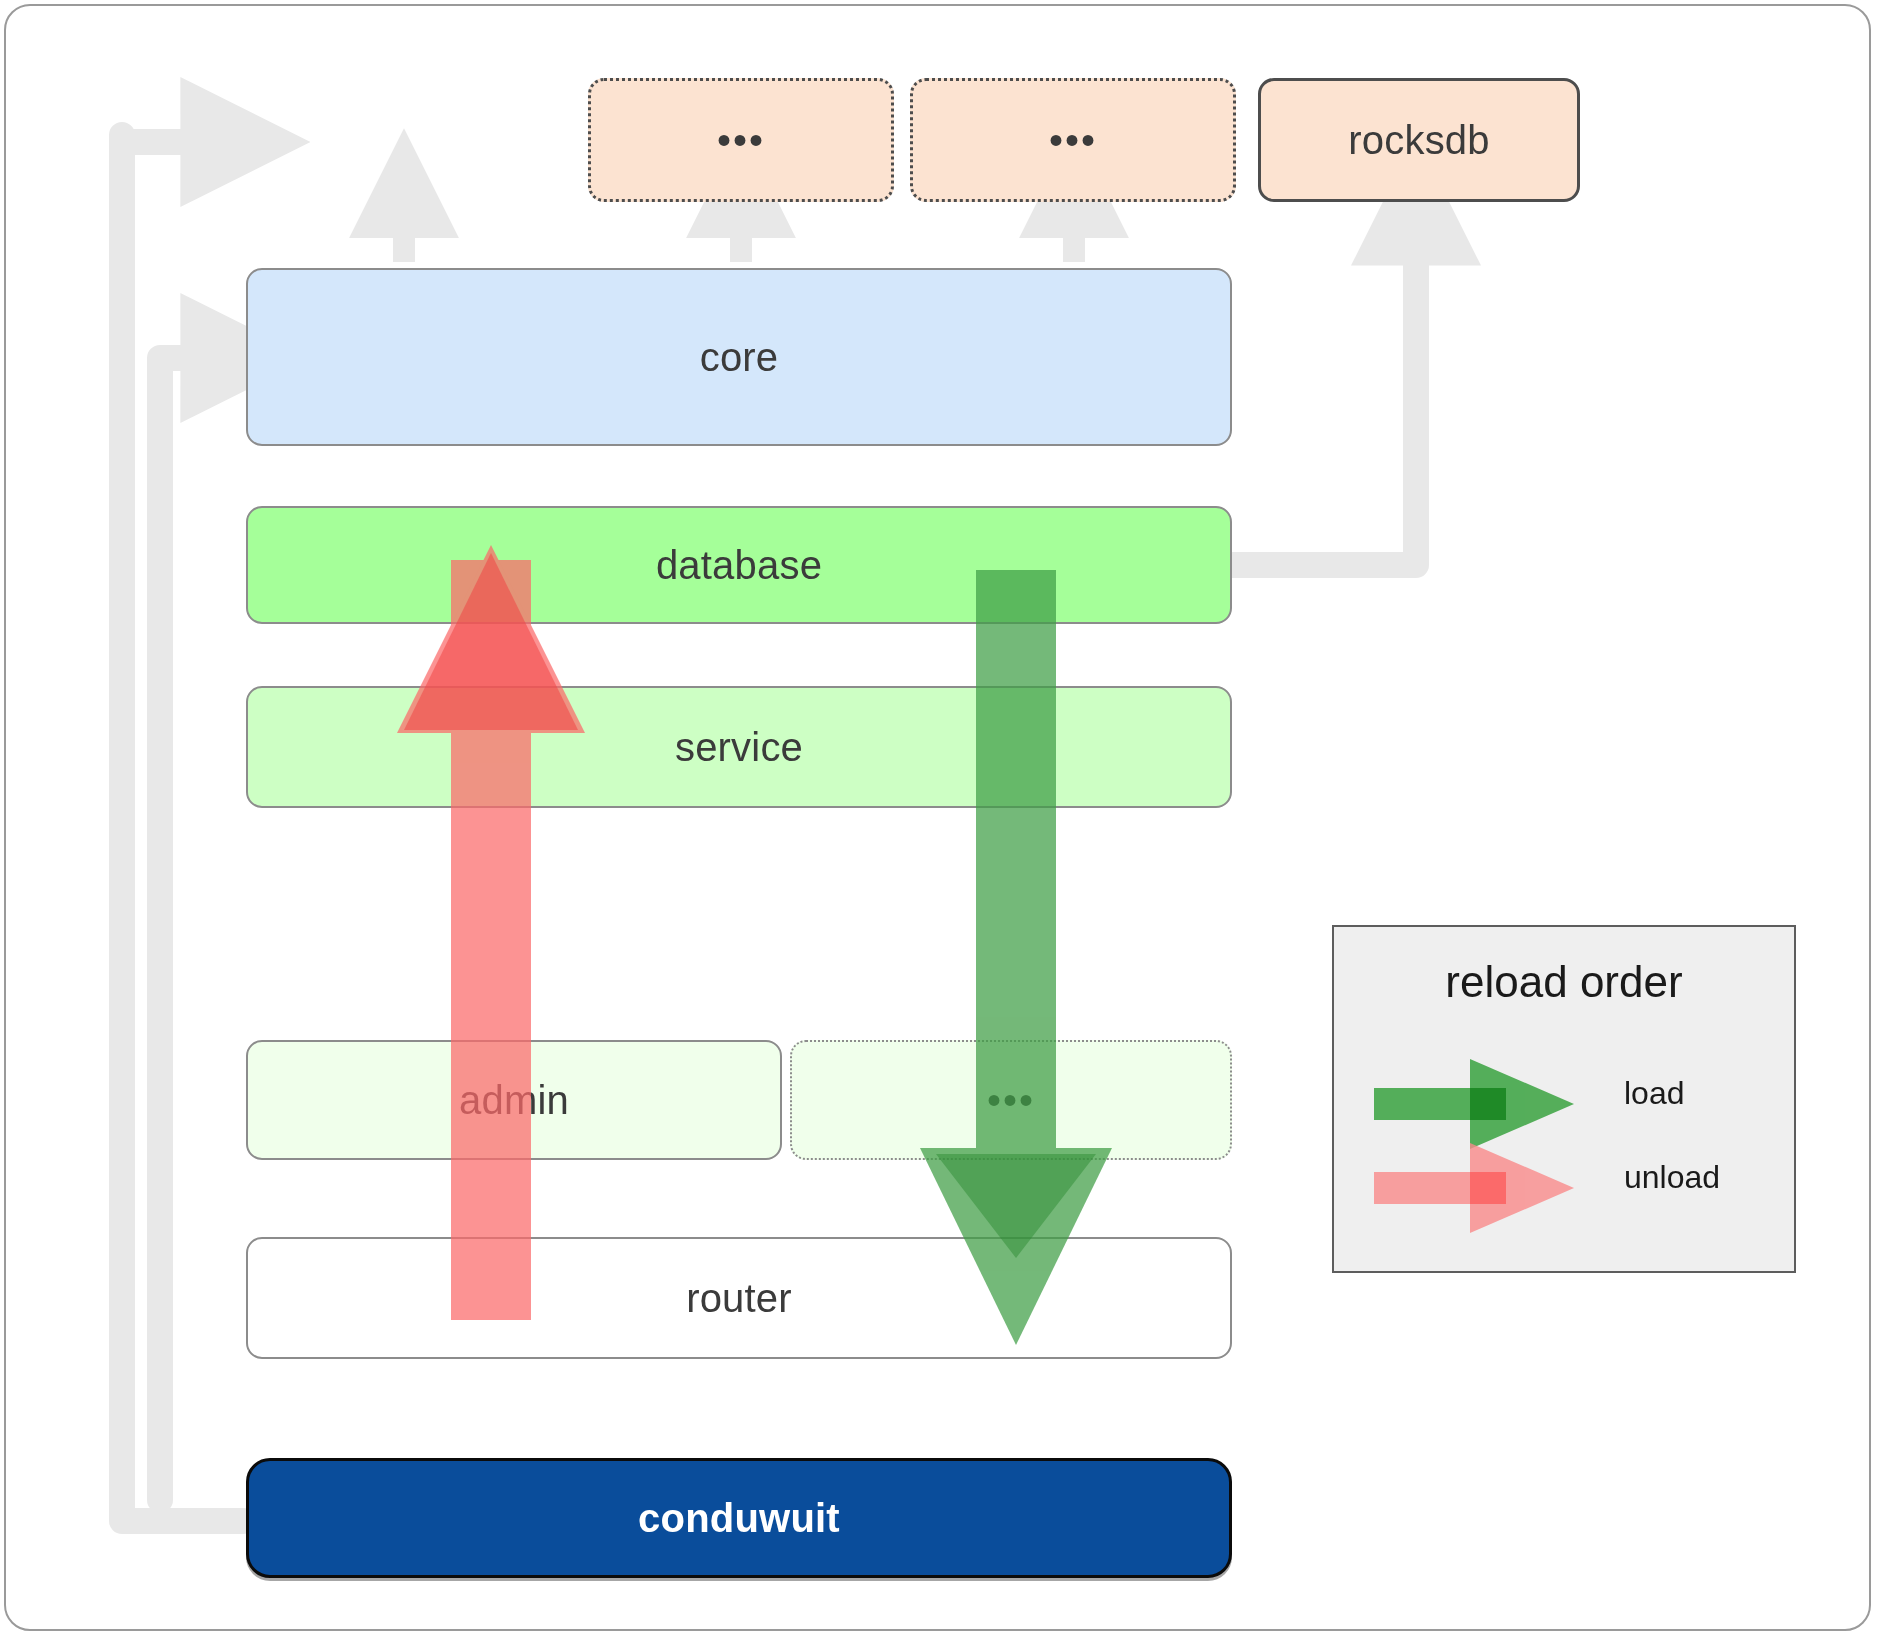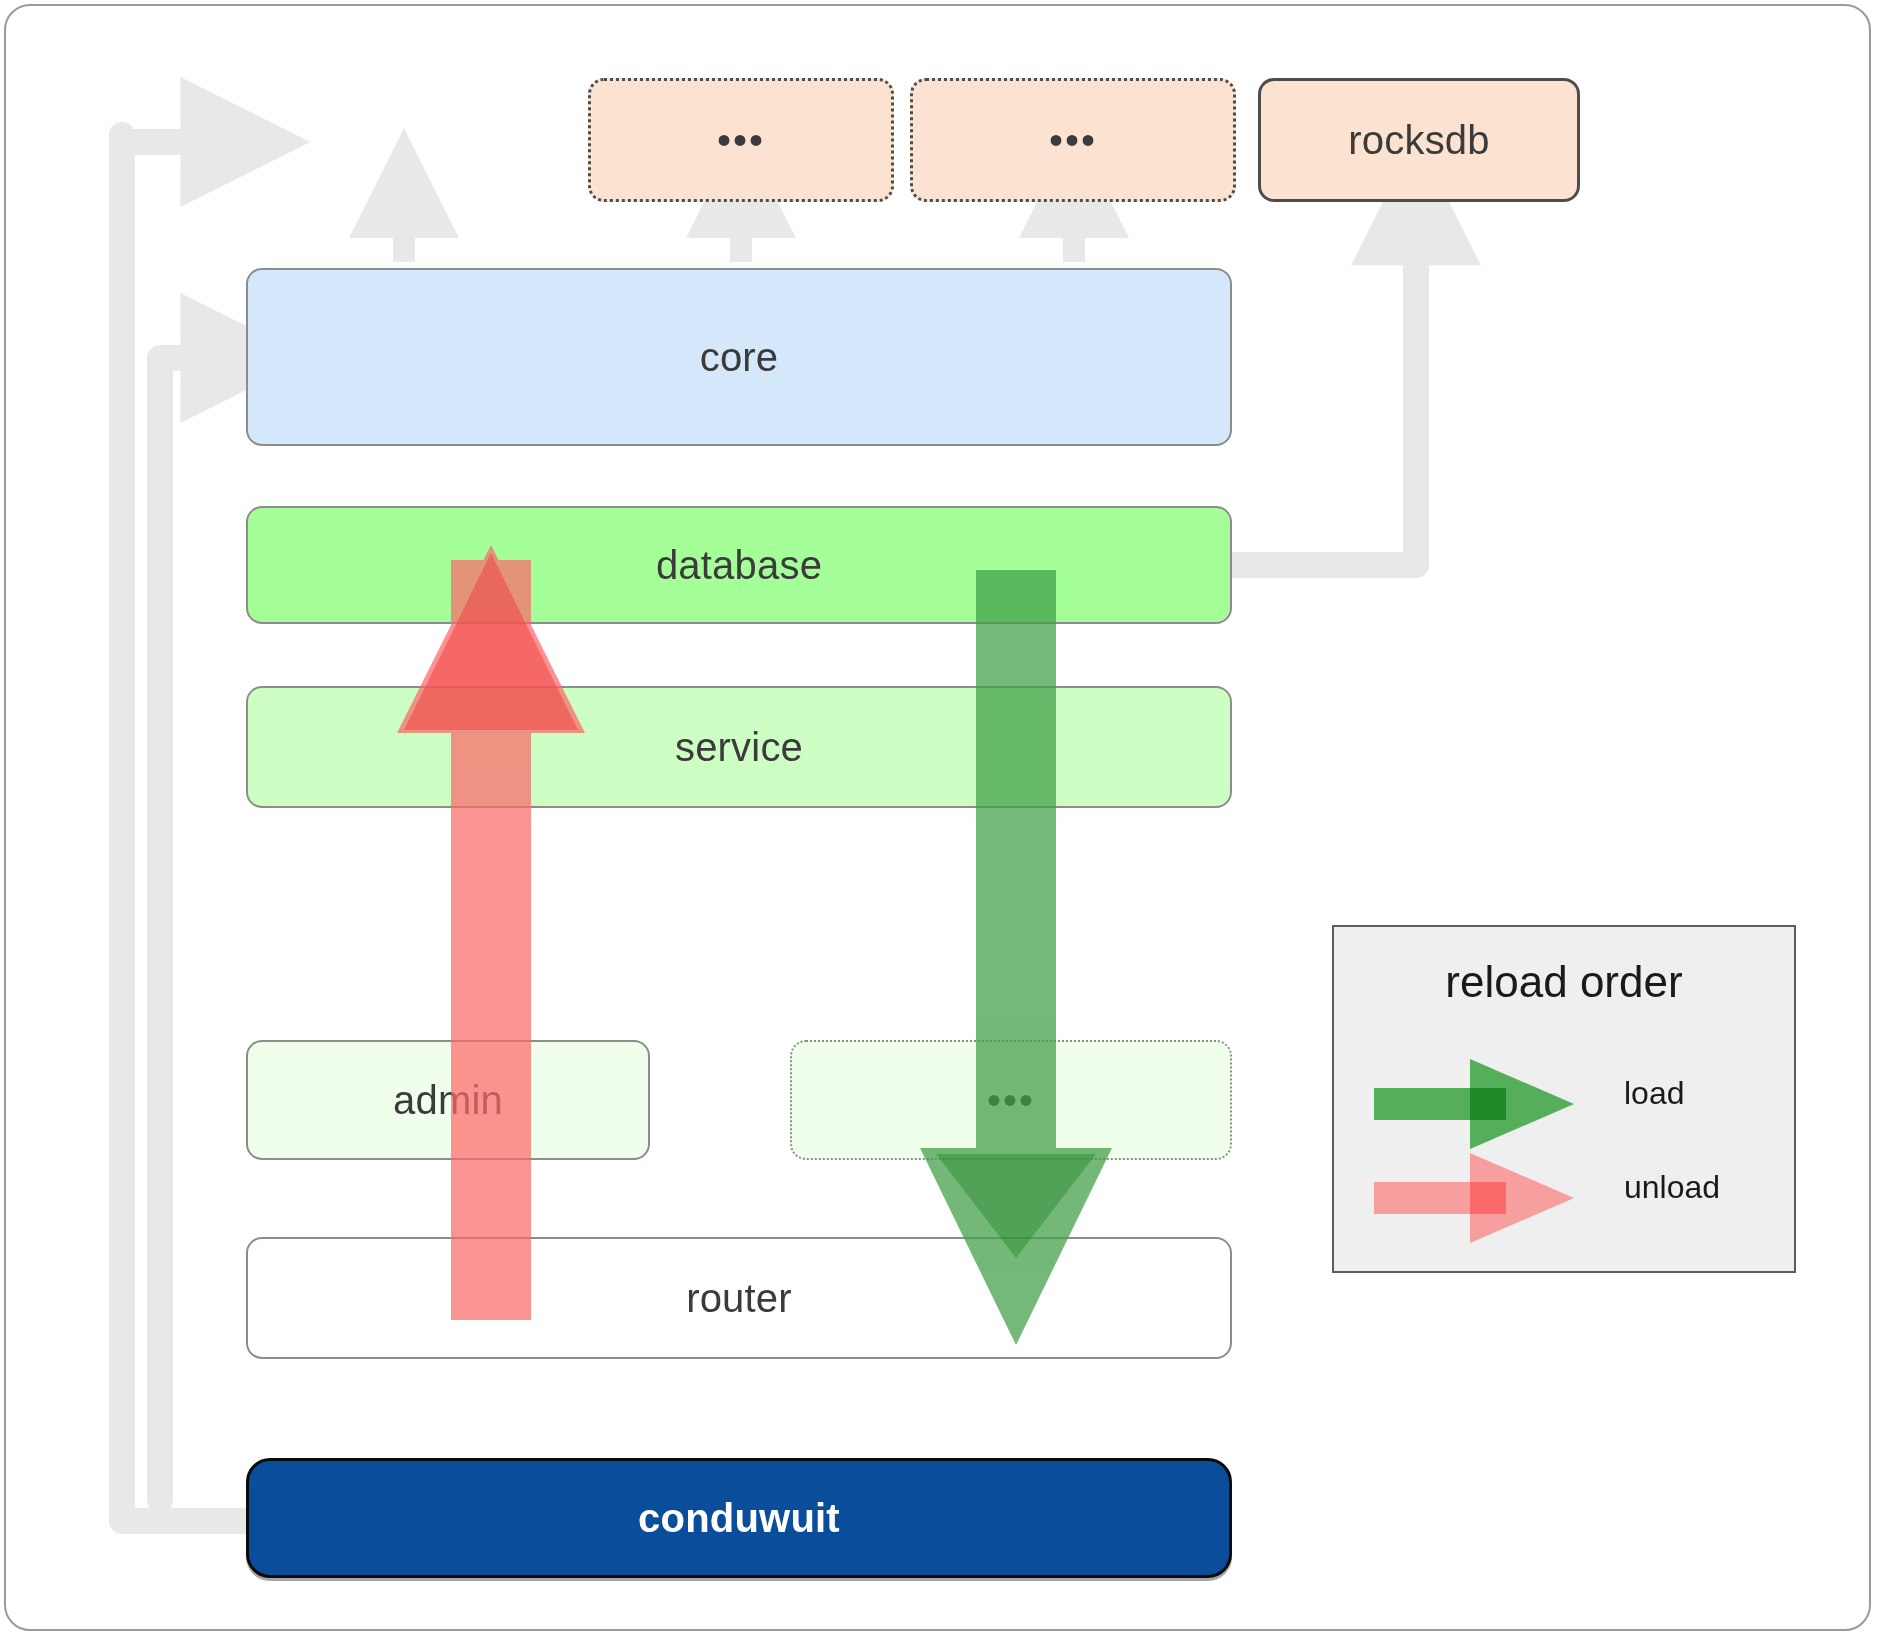--- a/index.html
+++ b/index.html
@@ -97,21 +97,21 @@
     font-size: 44px;
     color: #1a1a1a;
   }
   .legend-row {
     position: absolute;
     left: 0;
     width: 100%;
     height: 90px;
   }
   .legend-row.r1 { top: 132px; }
-  .legend-row.r2 { top: 226px; }
+  .legend-row.r2 { top: 216px; }
   .legend-label {
     position: absolute;
     left: 290px;
     top: 16px;
     font-size: 32px;
     color: #1a1a1a;
   }
   .legend-arrow {
     position: absolute;
     left: 40px;
@@ -191,21 +191,21 @@
 
   <div class="node layer" style="left:246px; top:268px; width:986px; height:178px; background:#d4e7fb;">
     <span>core</span>
   </div>
 
   <div class="node layer" style="left:246px; top:686px; width:986px; height:122px; background:#cdffc4;">
     <span>service</span>
   </div>
 
 
-  <div class="node layer" style="left:246px; top:1040px; width:404px; height:120px; background:#f0ffeb;">
+  <div class="node layer" style="left:246px; top:1040px; width:536px; height:120px; background:#f0ffeb;">
     <span>admin</span>
   </div>
 
   <div class="node layer dotted" style="left:790px; top:1040px; width:442px; height:120px; background:#f0ffeb;">
     <span class="ellipsis">•••</span>
   </div>
 
   <div class="node layer" style="left:246px; top:1237px; width:986px; height:122px; background:#ffffff;">
     <span>router</span>
   </div>

